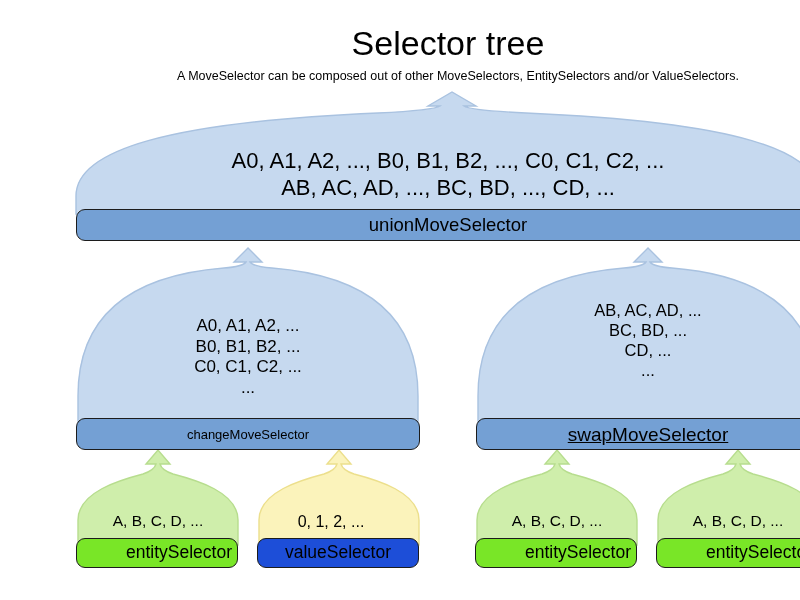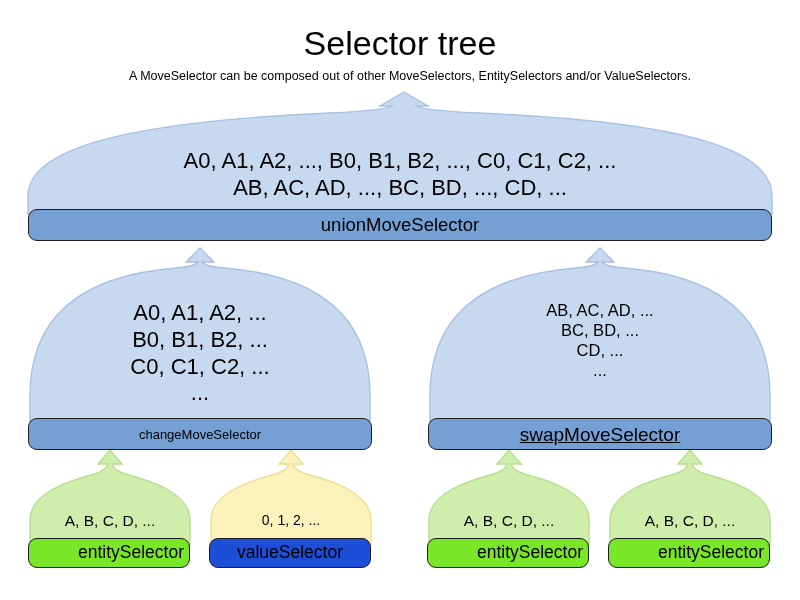--- a/index.html
+++ b/index.html
@@ -11,20 +11,21 @@
     width: 800px;
     height: 600px;
     font-family: "Liberation Sans", sans-serif;
     color: #000000;
     overflow: hidden;
   }
   #canvas {
     position: relative;
     width: 691px;
     height: 600px;
+    margin-left: 48px;
   }
 
   
   #header {
     position: absolute;
     top: 0;
     left: 0;
     width: 800px;
     text-align: center;
   }
@@ -178,39 +179,39 @@
              C 693,468 696,471 705,474
              C 728,480 770,492 770,520
              L 770,545 Z"></path>
   </svg>
 
   <div class="arrow-text" style="left:28px; top:148px; width:744px; font-size:22px;">
     <div>A0, A1, A2, ..., B0, B1, B2, ..., C0, C1, C2, ...</div>
     <div>AB, AC, AD, ..., BC, BD, ..., CD, ...</div>
   </div>
 
-  <div class="arrow-text" style="left:30px; top:300px; width:340px; font-size:22px;">
+  <div class="arrow-text" style="left:30px; top:316px; width:340px; font-size:17px;">
     <div>A0, A1, A2, ...</div>
     <div>B0, B1, B2, ...</div>
     <div>C0, C1, C2, ...</div>
     <div>...</div>
   </div>
 
   <div class="arrow-text" style="left:430px; top:300px; width:340px; font-size:16.5px;">
     <div>AB, AC, AD, ...</div>
     <div>BC, BD, ...</div>
     <div>CD, ...</div>
     <div>...</div>
   </div>
 
   <div class="arrow-text" style="left:30px; top:512px; width:160px; font-size:15.5px;">
     <div>A, B, C, D, ...</div>
   </div>
 
-  <div class="arrow-text" style="left:211px; top:512px; width:160px; font-size:14px;">
+  <div class="arrow-text" style="left:203px; top:512px; width:160px; font-size:16px;">
     <div>0, 1, 2, ...</div>
   </div>
 
   <div class="arrow-text" style="left:429px; top:512px; width:160px; font-size:15.5px;">
     <div>A, B, C, D, ...</div>
   </div>
 
   <div class="arrow-text" style="left:610px; top:512px; width:160px; font-size:15.5px;">
     <div>A, B, C, D, ...</div>
   </div>

